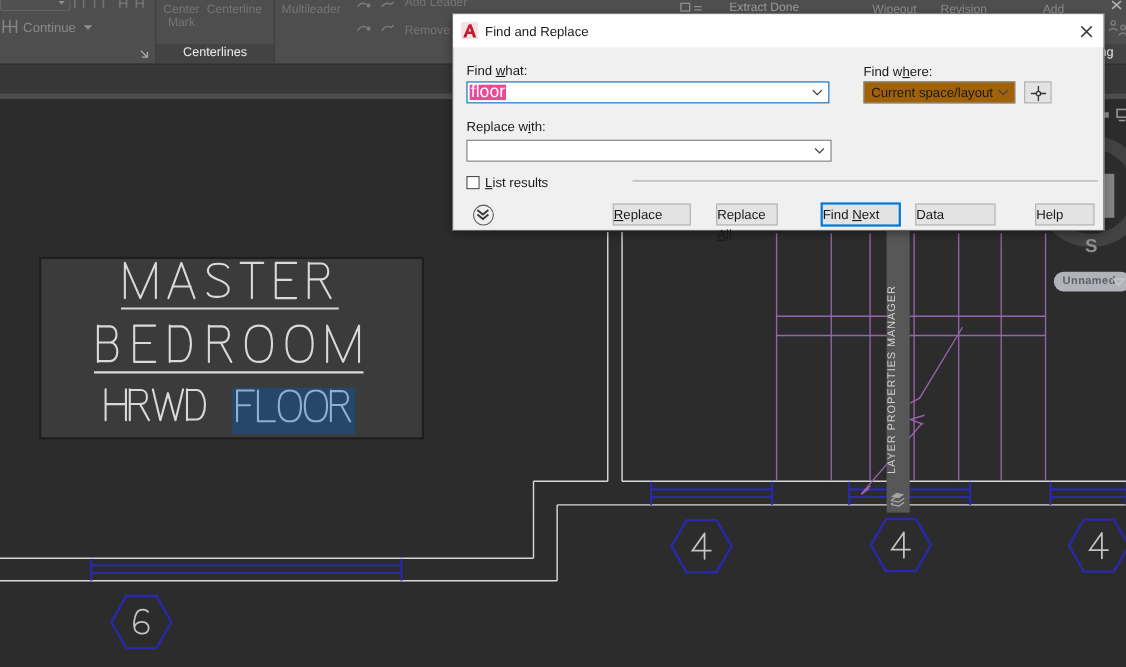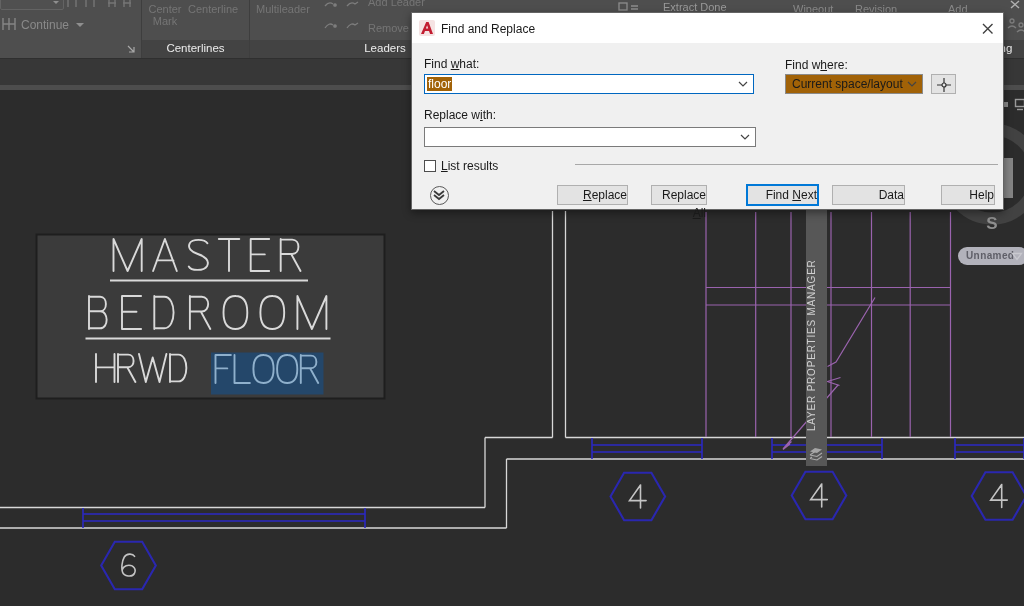--- a/index.html
+++ b/index.html
@@ -3,21 +3,21 @@
 * {margin:0;padding:0;box-sizing:border-box}
 body {width:1024px;height:606px;overflow:hidden;font-family:"Liberation Sans",sans-serif;background:#2c2c2c}
 #app {position:relative;width:1024px;height:606px}
 .abs {position:absolute}
 .ribbon {left:0;top:0;width:1024px;height:58px;background:#4e4e4e}
 .rlabel {position:absolute;top:40px;height:18px;background:#434343;color:#ededed;font-size:11.5px;text-align:center;line-height:17px}
 .dis {color:#757575;font-size:11px}
 .band {left:0;top:58px;width:1024px;height:27px;background:#373737;border-top:1px solid #2f2f2f}
 .dlg {left:411px;top:12px;width:593px;height:198px;background:#f0f0f0;border:1px solid #646464;box-shadow:0 3px 8px rgba(0,0,0,.4);font-size:12px;color:#1a1a1a}
 .dtitle {position:absolute;left:0;top:0;width:100%;height:30px;background:#fff}
-.btn {position:absolute;height:20px;background:#e3e3e3;border:1px solid #b0b0b0;font-size:12px;color:#1a1a1a;text-align:right;line-height:18px}
+.btn {position:absolute;height:20px;background:#e3e3e3;border:1px solid #b0b0b0;font-size:12px;color:#1a1a1a;text-align:left;line-height:18px}
 .combo {position:absolute;background:#fff;border:1px solid #7a7a7a}
 u {text-decoration:underline}
 </style></head>
 <body>
 <div id="app">
 
 <div class="abs ribbon">
 
   <div class="abs" style="left:0;top:-8px;width:64px;height:18px;background:#505050;border:1px solid #636363;border-radius:2px"></div>
   <div class="abs" style="left:53px;top:1px;width:0;height:0;border-left:3px solid transparent;border-right:3px solid transparent;border-top:3.5px solid #8f8f8f"></div>
@@ -50,21 +50,20 @@
     <path d="M24,6 Q28,1 32,4 l3,-2"></path>
     <path d="M2,28 Q6,22 10,25"></path>
           <circle cx="12" cy="26" r="1.2" fill="#7d7d7d"></circle>
     <path d="M24,28 Q28,22 32,25 l3,-2"></path>
         </g>
       </svg>
   <div class="abs dis" style="left:368px;top:-4px">Add Leader</div>
   <div class="abs dis" style="left:368px;top:22px">Remove Le</div>
 
   <div class="rlabel" style="left:142px;width:107px">Centerlines</div>
-  <div class="rlabel" style="left:250px;width:270px">Leaders</div>
   <div class="rlabel" style="left:997px;width:27px;text-align:left">ing</div>
 
   <svg class="abs" style="left:127px;top:44px" width="10" height="10">
         <path d="M1,2 L7,8 M7,3 V8 H2" stroke="#a8a8a8" stroke-width="1.2" fill="none"></path>
       </svg>
 
   <div class="abs" style="left:540px;top:19px;font-size:11px;color:#9a9a9a">Table</div>
   <svg class="abs" style="left:618px;top:2px" width="22" height="10">
         <g stroke="#8d8d8d" stroke-width="1.3" fill="none">
           <rect x="1" y="1" width="8" height="7"></rect>
@@ -132,21 +131,21 @@
         <rect x="0" y="0" width="16" height="16" rx="2" fill="#f5e3e3"></rect>
         <path d="M2,14 L7.2,2 h2.4 L14,14 h-2.9 L10,11 h-4 L4.9,14 Z M6.9,8.6 h2.3 L8.1,5.2 Z" fill="#c21c30"></path>
       </svg>
   <div class="abs" style="left:29px;top:9px;font-size:12px;color:#1a1a1a">Find and Replace</div>
   <svg class="abs" style="left:570px;top:10px" width="12" height="12">
         <path d="M1,1 L10.5,10.5 M10.5,1 L1,10.5" stroke="#404040" stroke-width="1.4"></path>
       </svg>
 
   <div class="abs" style="left:12px;top:44px">Find <u>w</u>hat:</div>
   <div class="combo" style="left:12px;top:61px;width:330px;height:20px;border:1px solid #0067c0">
-     <span style="position:absolute;left:2px;top:2px;background:#a16207;color:#fff;padding:0 1px;font-size:12px;line-height:14px">floor</span>
+     <span style="position:absolute;left:2px;top:2px;background:#ec4899;color:#fff;padding:0 1px;font-size:16px;line-height:14px">floor</span>
      <svg style="position:absolute;right:5px;top:6px" width="10" height="7">
           <path d="M1,1 L5,5 L9,1" stroke="#444" stroke-width="1.2" fill="none"></path>
         </svg>
   </div>
   <div class="abs" style="left:373px;top:45px">Find w<u>h</u>ere:</div>
   <div class="combo" style="left:373px;top:61px;width:138px;height:20px;background:#a16207;border-color:#8a8a8a">
      <span style="position:absolute;left:6px;top:2px">Current space/layout</span>
      <svg style="position:absolute;right:5px;top:6px" width="10" height="7">
           <path d="M1,1 L5,5 L9,1" stroke="#444" stroke-width="1.2" fill="none"></path>
         </svg>

